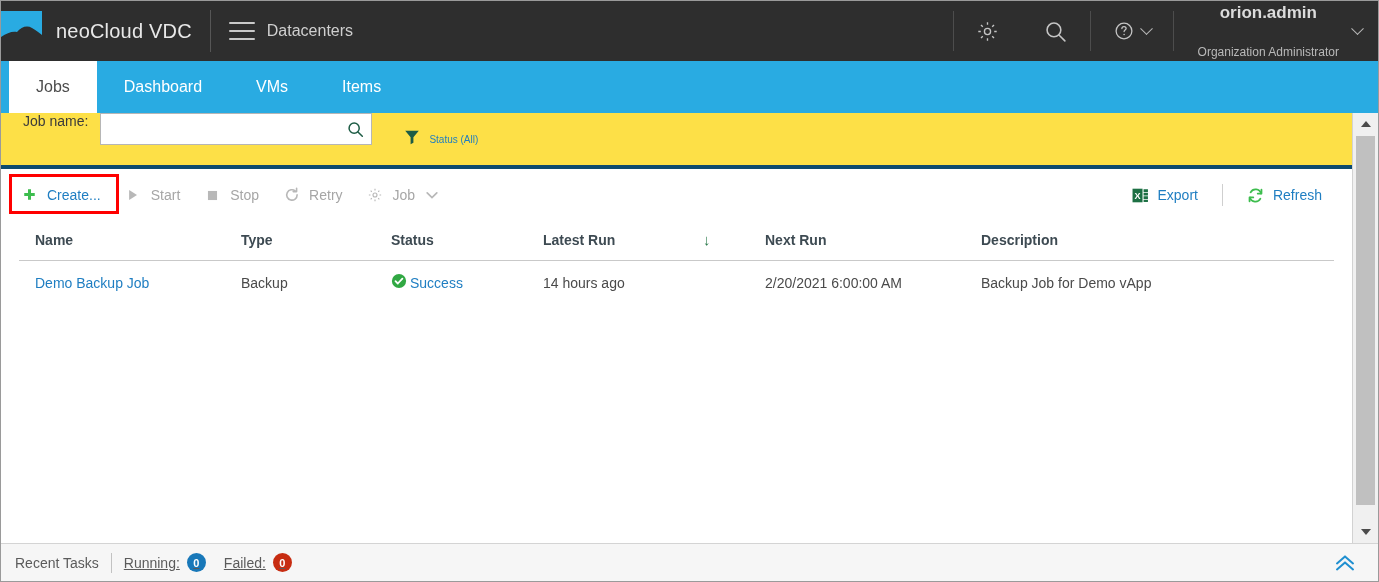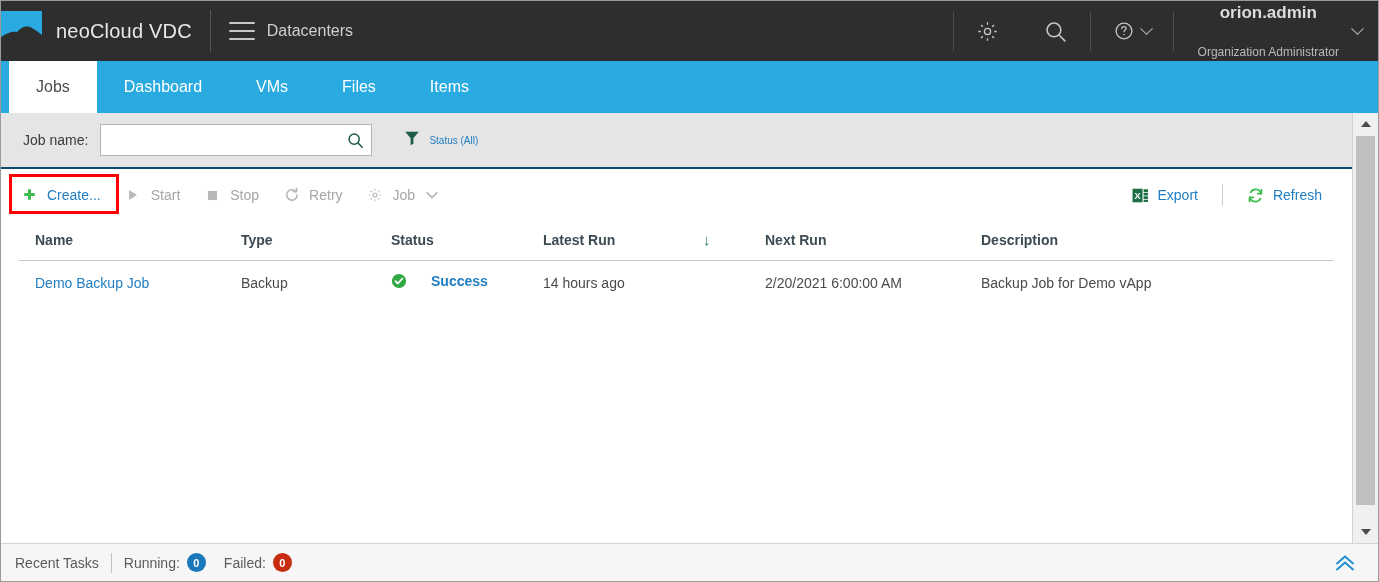--- a/index.html
+++ b/index.html
@@ -123,24 +123,23 @@
     color: #4c4c4c;
   }
 
   
   .body-wrap { flex: 1; display: flex; min-height: 0; }
   .content { flex: 1; display: flex; flex-direction: column; min-width: 0; background:#fff; }
 
   
   .filterbar {
     height: 56px;
-    background: #e5e5e5;
-    border-bottom: 2px solid #0c4a6e;
-    display: flex;
-    align-items: center;
+    background: #fde047;
+    border-bottom: 4px solid #0c4a6e;
+    display: flex;
     padding: 0 14px 0 22px;
     flex: 0 0 56px;
   }
   .filter-label { font-size: 14px; color: #3b3b3b; margin-right: 12px; white-space: nowrap; }
   .search-wrap {
     position: relative;
     width: 272px;
     height: 32px;
   }
   .search-input {
@@ -221,21 +220,21 @@
     white-space: nowrap;
   }
   .col-name  { width: 218px; padding-left: 16px !important; }
   .col-type  { width: 150px; }
   .col-status{ width: 152px; }
   .col-latest{ width: 160px; }
   .col-sort  { width: 62px; }
   .col-next  { width: 216px; }
   .col-desc  { width: auto; }
   .cell-link { color: #1f7ec2; cursor: pointer; }
-  .status-cell { display: flex; gap: 24px; font-weight: bold; }
+  .status-cell { display: flex; align-items: center; gap: 3px; }
   .status-cell .txt { color: #1f7ec2; }
   .sort-arrow { color: #2f7d4f; font-size: 15px; }
 
   
   .vscroll {
     width: 26px;
     background: #f0f0f0;
     border-left: 1px solid #d2d2d2;
     display: flex;
     flex-direction: column;
@@ -262,21 +261,21 @@
     height: 38px;
     background: #f6f6f6;
     border-top: 1px solid #d4d4d4;
     display: flex;
     align-items: center;
     padding: 0 14px 0 14px;
     flex: 0 0 38px;
   }
   .footer-link { font-size: 14px; color: #5b5b5b; cursor: pointer; }
   .footer-sep { width: 1px; height: 20px; background: #c2c2c2; margin: 0 12px; }
-  .counter { display: flex; align-items: center; gap: 7px; font-size: 14px; color: #5b5b5b; margin-right: 18px; }
+  .counter { display: flex; align-items: center; gap: 7px; font-size: 14px; color: #5b5b5b; margin-right: 18px; text-decoration: underline; }
   .badge {
     min-width: 19px; height: 19px;
     border-radius: 50%;
     color: #fff;
     font-size: 11px;
     font-weight: bold;
     display: flex; align-items: center; justify-content: center;
     padding: 0 5px;
   }
   .badge.running { background: #1878b9; }
@@ -334,21 +333,20 @@
         <span class="user-role">Organization Administrator</span>
       </div>
       <span class="thin-caret"></span>
     </div>
   </div>
 
   <div class="tabbar">
     <div class="tab active">Jobs</div>
     <div class="tab">Dashboard</div>
     <div class="tab">VMs</div>
-    <div class="tab">Files</div>
     <div class="tab">Items</div>
   </div>
 
   <div class="body-wrap">
     <div class="content">
 
       <div class="filterbar">
         <span class="filter-label">Job name:</span>
         <span class="search-wrap">
           <input class="search-input" type="text" value="" style="">

